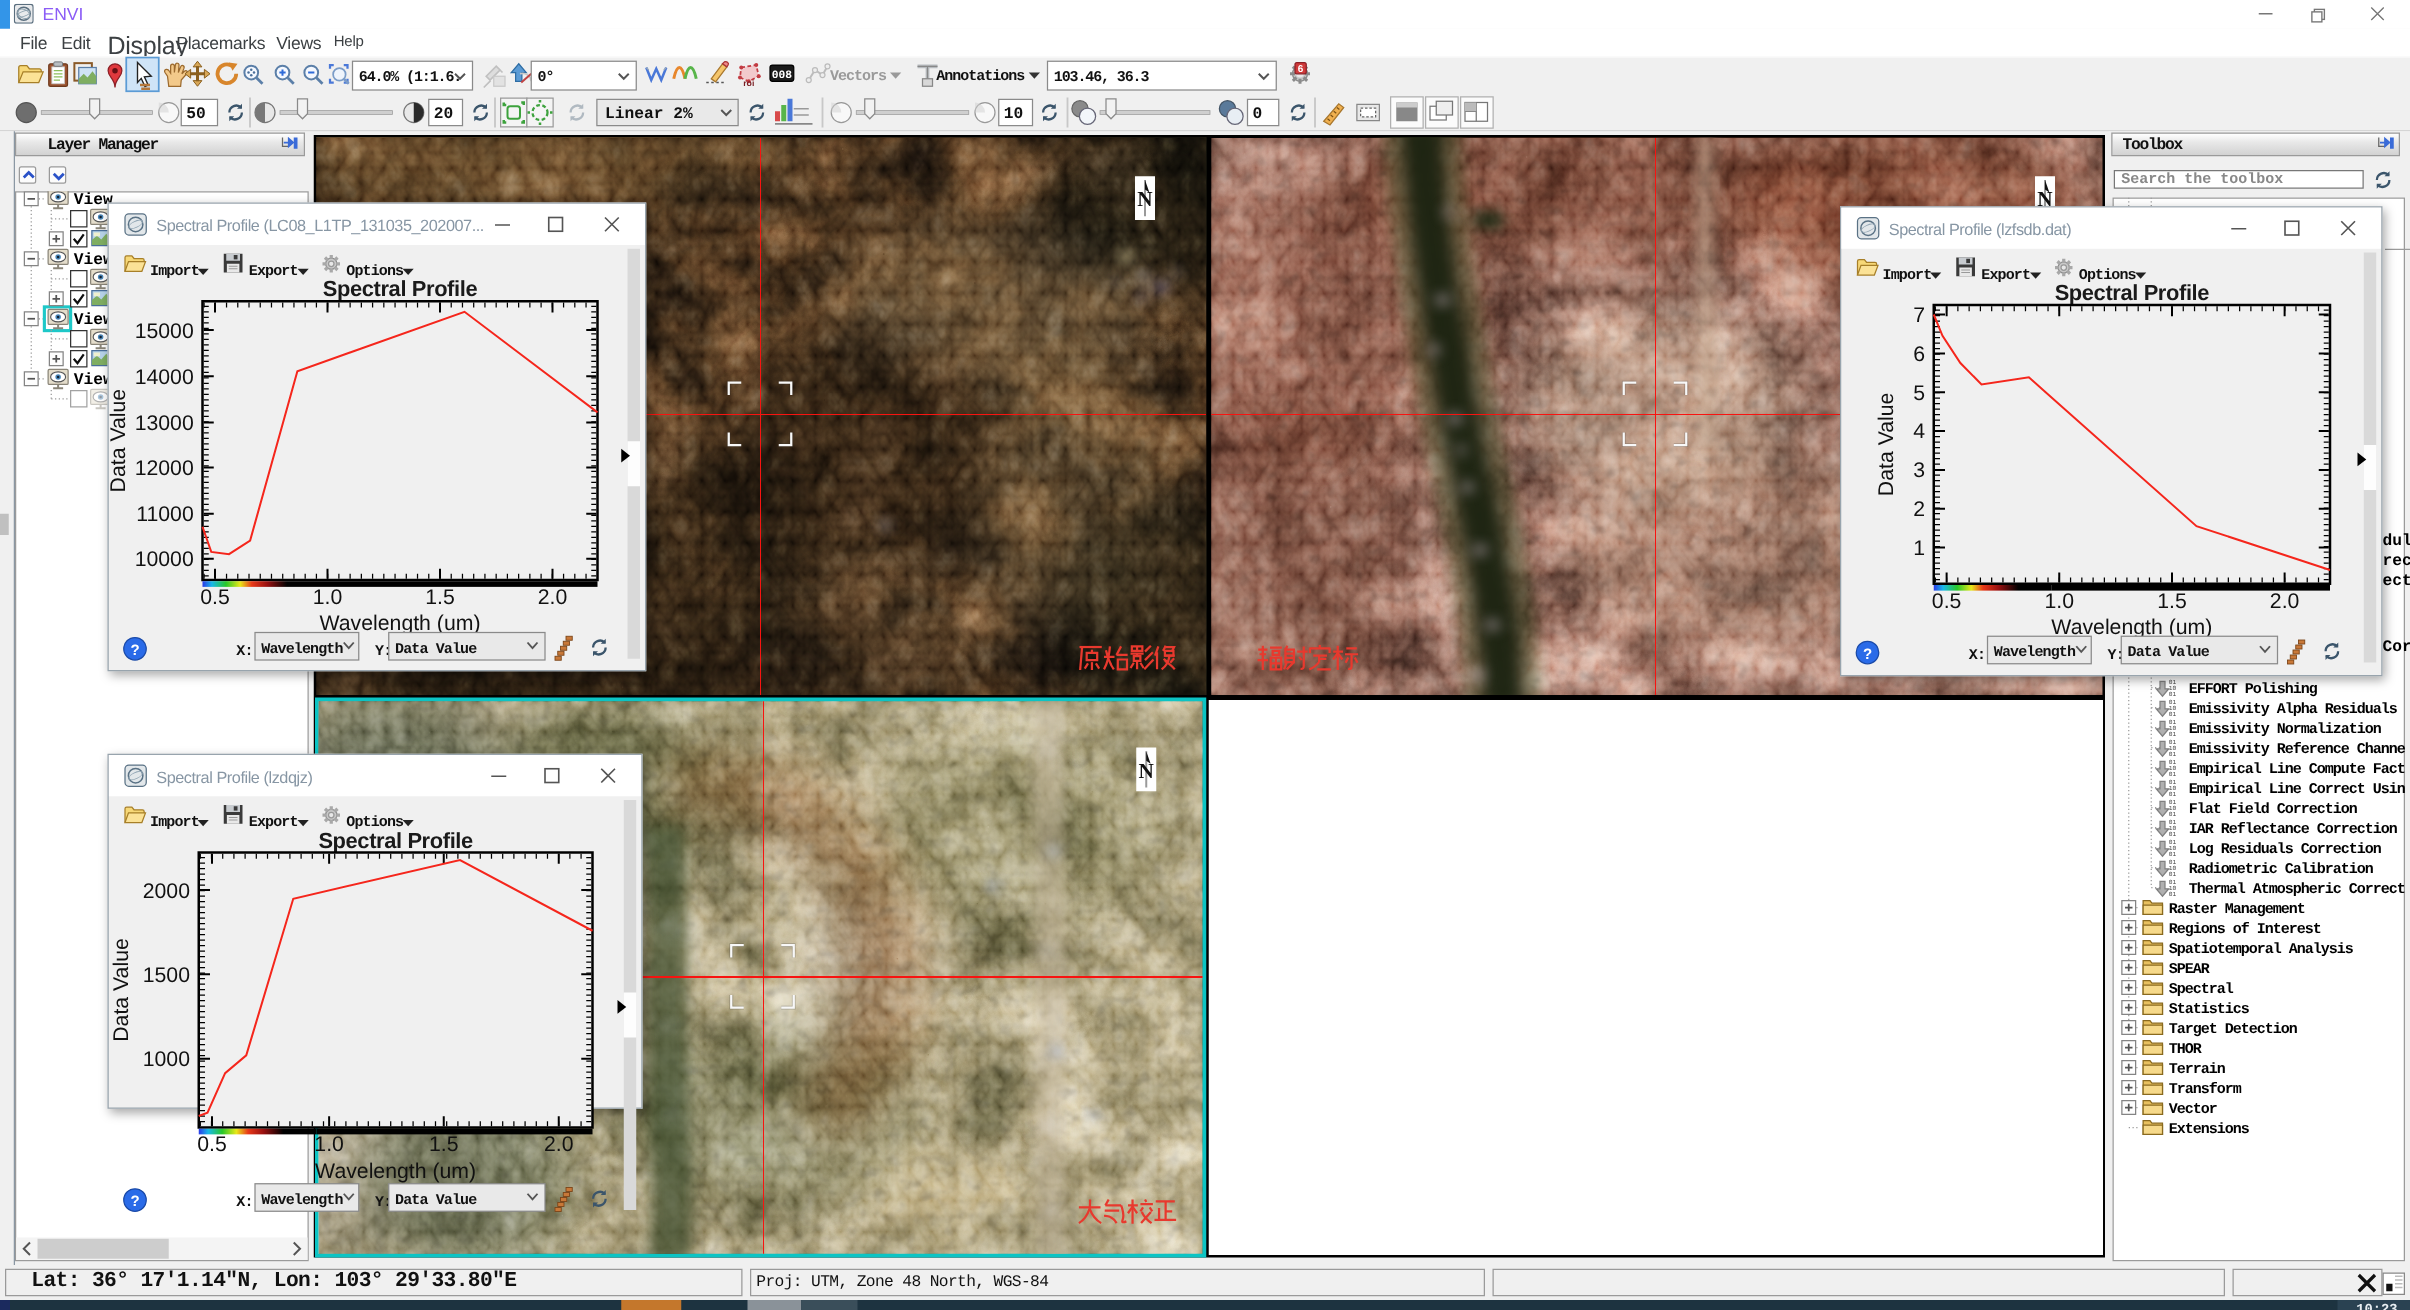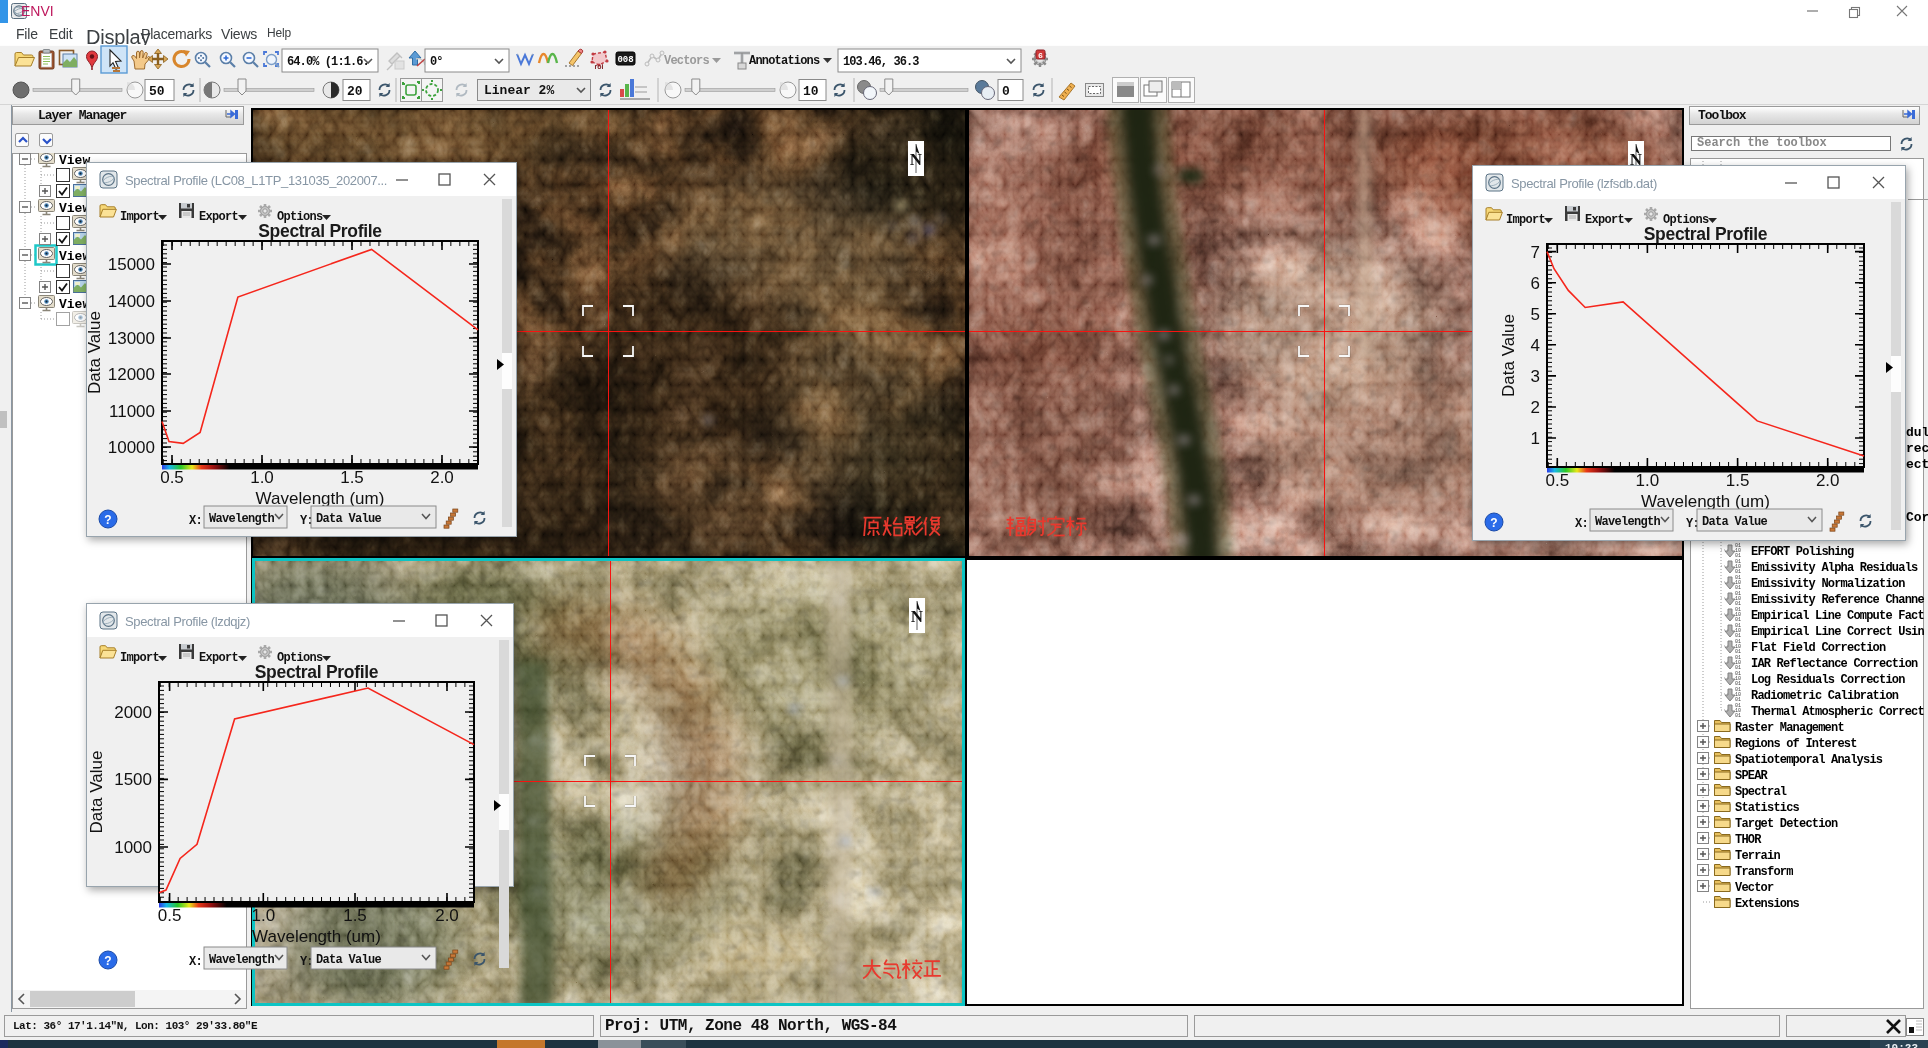--- a/index.html
+++ b/index.html
@@ -13,21 +13,21 @@
 </style></head><body>
 <div id="app">
 <div class="abs" style="left:0;top:0;width:1928px;height:23px;background:#fff"></div>
 <div class="abs" style="left:0;top:0;width:8px;height:27px;background:#3395e8"></div>
 <svg class="abs" style="left:11px;top:3px" width="16" height="16">
 <rect x="0.5" y="0.5" width="15" height="15" rx="2" fill="#e8eaec" stroke="#5a6e7e"></rect>
 <circle cx="8" cy="8" r="5.2" fill="none" stroke="#5a6e7e" stroke-width="1.2"></circle>
 <ellipse cx="8" cy="8" rx="5.2" ry="2" fill="none" stroke="#8fa3b0" stroke-width="0.8" transform="rotate(-20 8 8)"></ellipse>
 <ellipse cx="8" cy="8" rx="5.2" ry="3.4" fill="none" stroke="#8fa3b0" stroke-width="0.8" transform="rotate(25 8 8)"></ellipse>
 </svg>
-<div class="abs" style="left:21px;top:3px;font-size:14px;color:#be185d">ENVI</div>
+<div class="abs" style="left:34px;top:3px;font-size:14px;color:#8b5cf6">ENVI</div>
 <svg class="abs" style="left:1790px;top:0px" width="138" height="23">
 <path d="M17 11 h11" stroke="#777" stroke-width="1.2" fill="none"></path>
 <rect x="61.5" y="7.5" width="8" height="8" fill="none" stroke="#777" stroke-width="1.1"></rect>
 <rect x="59.5" y="9.5" width="8" height="8" fill="#fff" stroke="#777" stroke-width="1.1"></rect>
 <path d="M107 6 l10 10 M117 6 l-10 10" stroke="#777" stroke-width="1.1" fill="none"></path>
 </svg>
 <div class="abs" style="left:0;top:23px;width:1928px;height:22px;background:#fff"></div>
 <div class="abs" style="left:16px;top:26px;font-size:14px;color:#3c4043;letter-spacing:-0.2px">File</div>
 <div class="abs" style="left:49px;top:26px;font-size:14px;color:#3c4043;letter-spacing:-0.2px">Edit</div>
 <div class="abs" style="left:86px;top:26px;font-size:20px;color:#3c4043;letter-spacing:-0.2px">Display</div>
@@ -1157,22 +1157,22 @@
           <path d="M2.5 8 a5.5 5.5 0 0 1 9.5-3.8 M12.5 8a5.5 5.5 0 0 1 -9.5 3.8" fill="none" stroke="#3b556b" stroke-width="1.8"></path>
           <path d="M12.6 1 v4 h-4 z" fill="#3b556b"></path>
           <path d="M2.4 15 v-4 h4 z" fill="#3b556b"></path>
         </g>
         <rect x="418" y="36" width="10" height="328" fill="#d9d9d9"></rect>
         <rect x="418" y="190" width="10" height="36" fill="#fdfdfd"></rect>
         <path d="M413 196 l7 5.5 -7 5.5 z" fill="#000"></path>
       </svg>
     </div>
 <div class="abs" style="left:0;top:1012px;width:1928px;height:28px;background:#f0f0f0"></div>
-<div class="abs mono" style="left:4px;top:1015px;width:590px;height:22px;background:#f0f0f0;border:1px solid #9a9a9a;font-size:11px;font-weight:bold;color:#111;line-height:20px;letter-spacing:-0.5px;padding-left:8px;white-space:nowrap;overflow:hidden">Lat: 36° 17′1.14″N, Lon: 103° 29′33.80″E</div>
-<div class="abs mono" style="left:600px;top:1015px;width:588px;height:22px;background:#f0f0f0;border:1px solid #9a9a9a;font-size:16px;font-weight:bold;color:#111;line-height:20px;letter-spacing:-0.5px;padding-left:4px;white-space:nowrap;overflow:hidden">Proj: UTM, Zone 48 North, WGS-84</div>
+<div class="abs mono" style="left:4px;top:1015px;width:590px;height:22px;background:#f0f0f0;border:1px solid #9a9a9a;font-size:17px;font-weight:bold;color:#111;line-height:20px;letter-spacing:-0.5px;padding-left:20px;white-space:nowrap;overflow:hidden">Lat: 36° 17′1.14″N, Lon: 103° 29′33.80″E</div>
+<div class="abs mono" style="left:600px;top:1015px;width:588px;height:22px;background:#f0f0f0;border:1px solid #9a9a9a;font-size:13px;font-weight:normal;color:#111;line-height:20px;letter-spacing:-0.5px;padding-left:4px;white-space:nowrap;overflow:hidden">Proj: UTM, Zone 48 North, WGS-84</div>
 <div class="abs mono" style="left:1194px;top:1015px;width:586px;height:22px;background:#f0f0f0;border:1px solid #9a9a9a;font-size:11.5px;font-weight:bold;color:#111;line-height:20px;letter-spacing:-0.5px;padding-left:4px;white-space:nowrap;overflow:hidden"></div>
 <div class="abs mono" style="left:1786px;top:1015px;width:120px;height:22px;background:#f0f0f0;border:1px solid #9a9a9a;font-size:11.5px;font-weight:bold;color:#111;line-height:20px;letter-spacing:-0.5px;padding-left:4px;white-space:nowrap;overflow:hidden"></div>
 <svg class="abs" style="left:1884px;top:1016px" width="44" height="22">
       <path d="M3 4 l13 13 M16 4 L3 17" stroke="#111" stroke-width="2.6"></path>
       <rect x="22.5" y="2.5" width="17" height="17" fill="#fff" stroke="#888"></rect>
       <rect x="25" y="11" width="5" height="6" fill="#111"></rect>
       <path d="M32 5 h6 M32 8 h6 M32 11 h6 M32 14 h6" stroke="#bbb" stroke-width="1.2"></path>
     </svg>
 <div class="abs" style="left:0;top:1040px;width:1928px;height:8px;background:#1d3340"></div>
 <div class="abs" style="left:0;top:1040px;width:8px;height:8px;background:#1b2a5e"></div>

